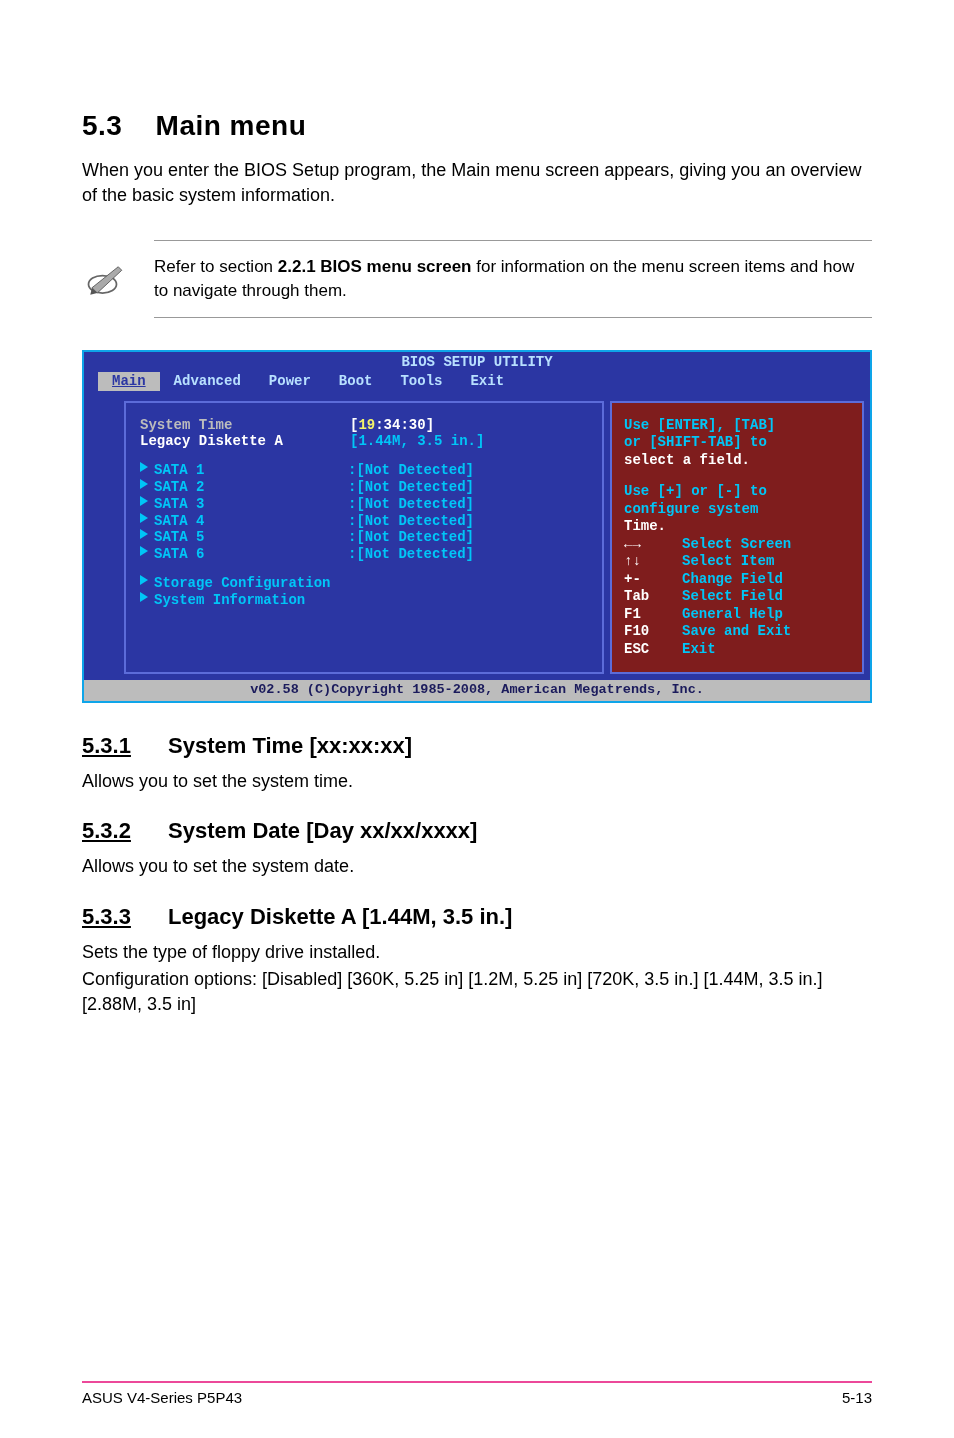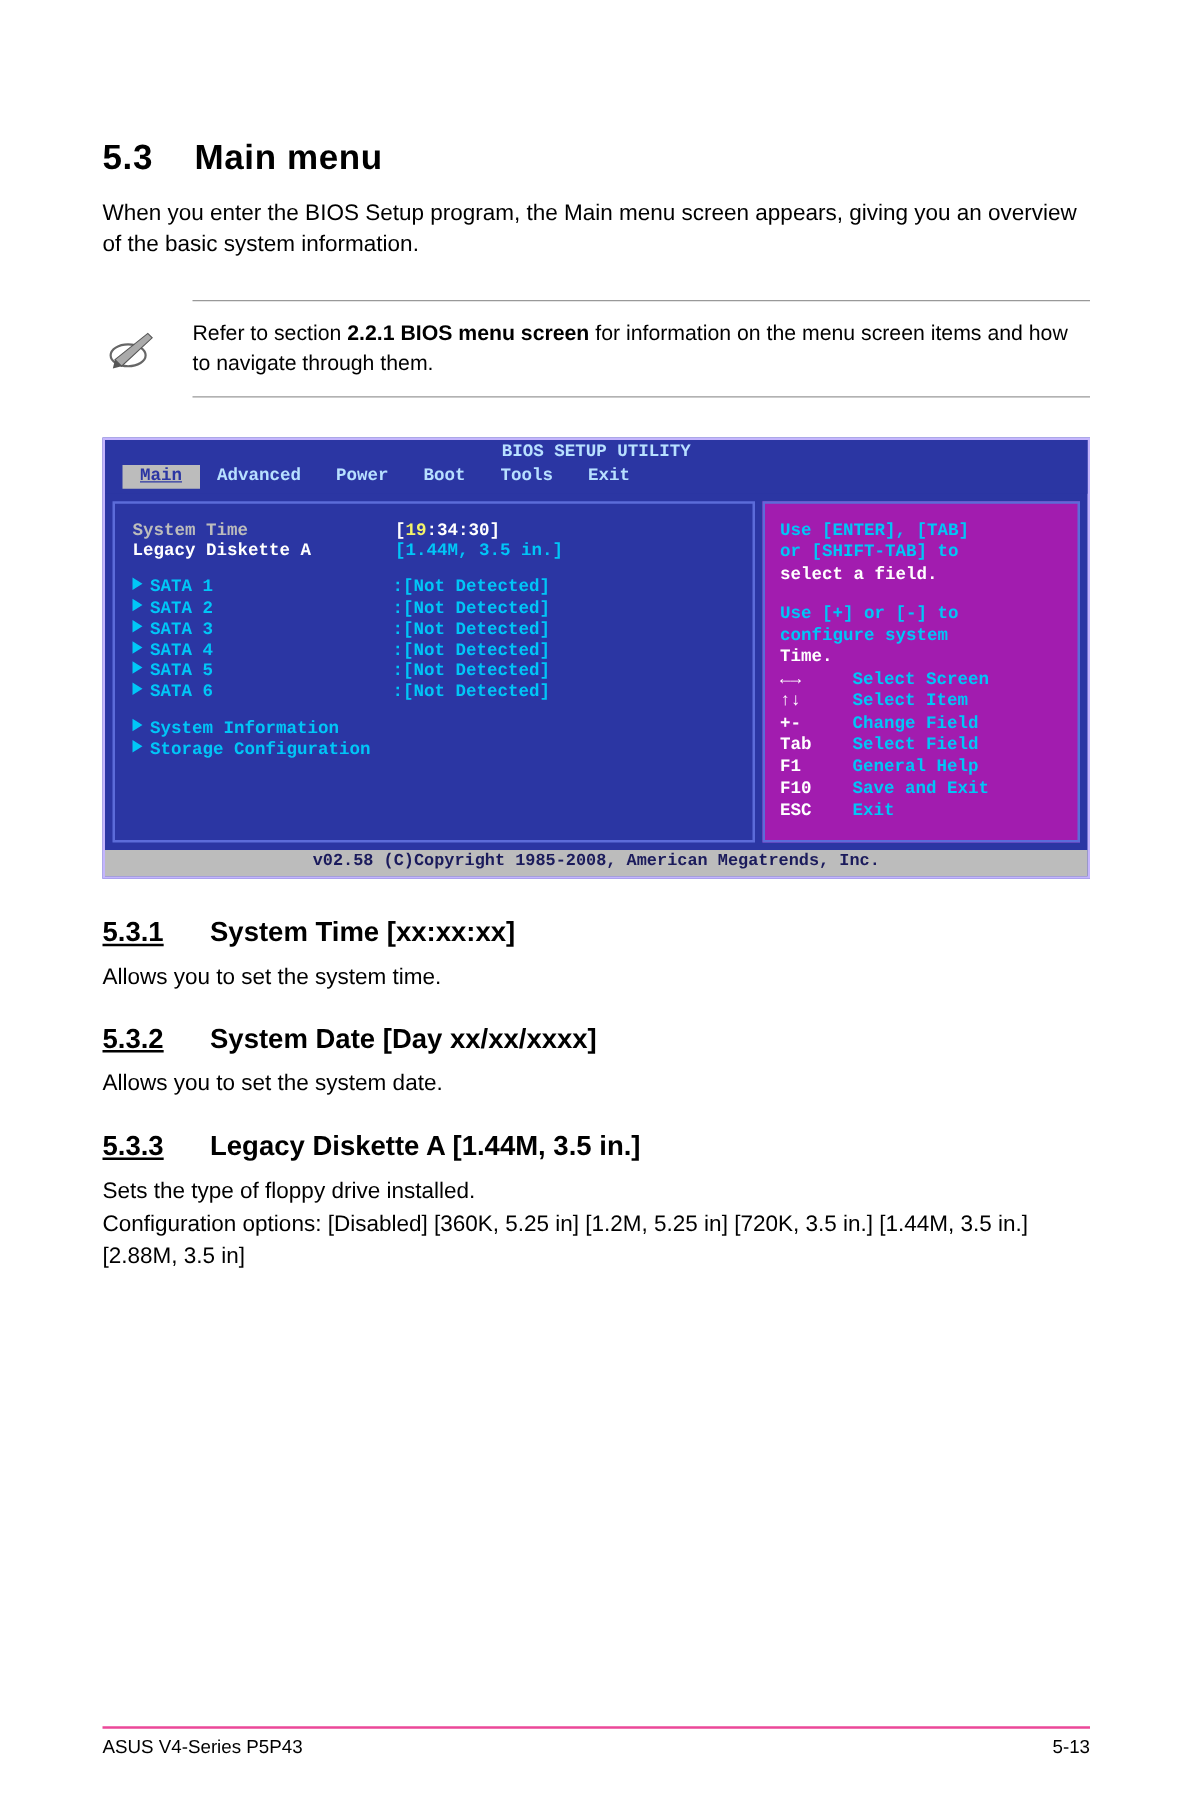--- a/index.html
+++ b/index.html
@@ -25,36 +25,36 @@
     .notebox .txt {
       font-size:17px; line-height:1.4;
       border-top:1px solid #999; border-bottom:1px solid #999;
       padding:14px 0;
       flex:1;
     }
     .notebox .txt b { font-weight:bold;margin-top:25px; }
 
     
     .bios {
-      border:2px solid #c4b5fd; margin:6px 0 30px 0;
+      border:2px solid #0ea5e9; margin:6px 0 30px 0;
       font-family:"Courier New",monospace; font-weight:bold;
       font-size:14px; line-height:1.2; background:#2b36a3;
       color:#fff;
     }
     .bios-title { text-align:center; background:#2b36a3; color:#b8e0ff; padding:2px 0 1px 0; }
     .bios-tabs { display:flex; background:#2b36a3; color:#b8e0ff; padding:0 14px 4px 14px; gap:0; }
     .bios-tabs span { padding:1px 14px; }
     .bios-tabs .active { background:#bcbcbc; color:#2b36a3;text-decoration:underline; }
-    .bios-body { display:flex; padding:6px; gap:6px; }
+    .bios-body { display:flex; padding:6px; gap:6px;margin-left:34px; }
     .leftpanel {
       flex:1; border:2px solid #5c6cd9; background:#2b36a3;
       padding:14px 14px 14px 14px; min-height:268px;
     }
     .rightpanel {
-      width:254px; border:2px solid #5c6cd9; background:#a21caf;
+      width:254px; border:2px solid #5c6cd9; background:#7f1d1d;
       padding:14px 12px; color:#00c6f7;
       display:flex; flex-direction:column; justify-content:flex-end;
     }
     .rightpanel .help-top { line-height:1.25; }
     .rightpanel .white { color:#fff; }
     .keytable { line-height:1.25; }
     .kt-row { display:flex; }
     .kt-row .k { width:58px; color:#fff; }
     .kt-row .d { color:#00c6f7; }
 
@@ -127,22 +127,22 @@
 
       <div class="sub"></div>
       <div class="row"><span class="tri"></span><span class="lbl cy" style="width:194px">SATA 1</span><span class="cy">:[Not Detected]</span></div>
       <div class="row"><span class="tri"></span><span class="lbl cy" style="width:194px">SATA 2</span><span class="cy">:[Not Detected]</span></div>
       <div class="row"><span class="tri"></span><span class="lbl cy" style="width:194px">SATA 3</span><span class="cy">:[Not Detected]</span></div>
       <div class="row"><span class="tri"></span><span class="lbl cy" style="width:194px">SATA 4</span><span class="cy">:[Not Detected]</span></div>
       <div class="row"><span class="tri"></span><span class="lbl cy" style="width:194px">SATA 5</span><span class="cy">:[Not Detected]</span></div>
       <div class="row"><span class="tri"></span><span class="lbl cy" style="width:194px">SATA 6</span><span class="cy">:[Not Detected]</span></div>
 
       <div class="sub"></div>
+      <div class="row"><span class="tri"></span><span class="cy">Storage Configuration</span></div>
       <div class="row"><span class="tri"></span><span class="cy">System Information</span></div>
-      <div class="row"><span class="tri"></span><span class="cy">Storage Configuration</span></div>
     </div>
 
     <div class="rightpanel">
       <div class="help-top">
         <div>Use [ENTER], [TAB]</div>
         <div>or [SHIFT-TAB] to</div>
         <div class="white">select a field.</div>
         <div style="height:14px"></div>
         <div>Use [+] or [-] to</div>
         <div>configure system</div>

